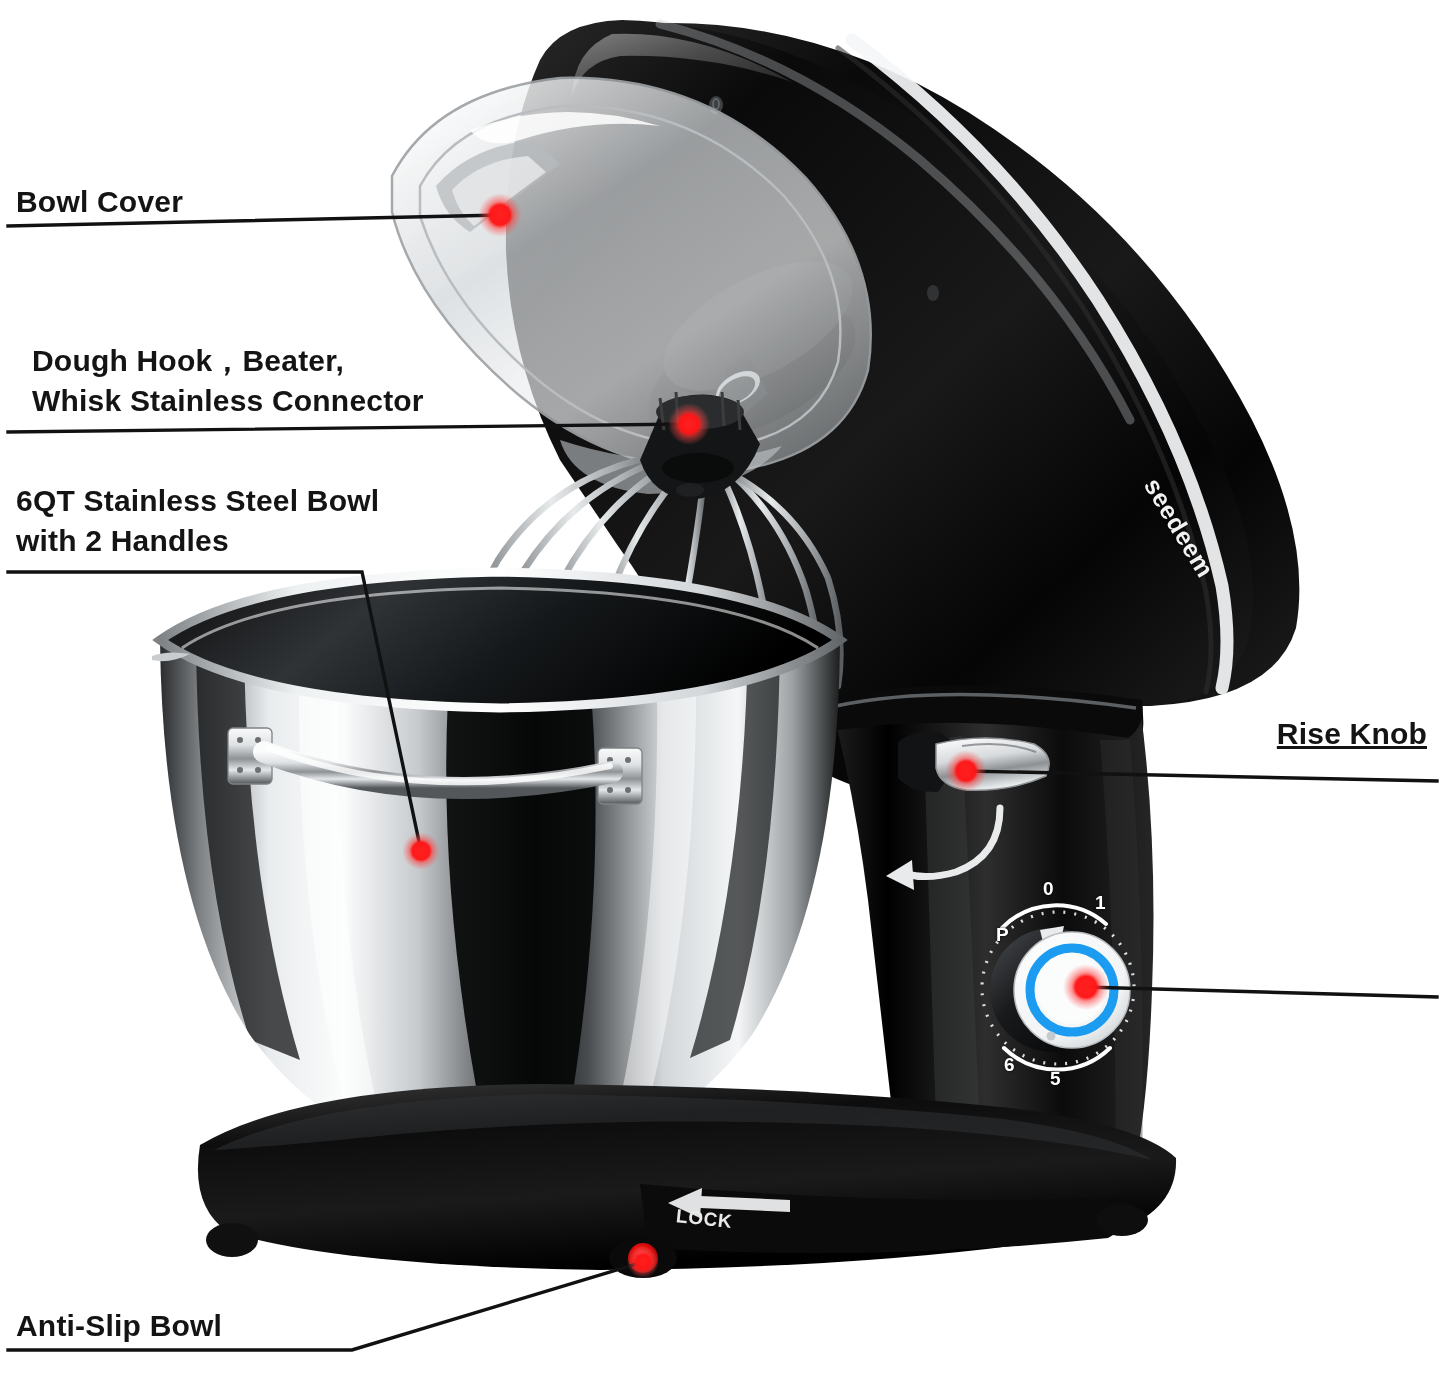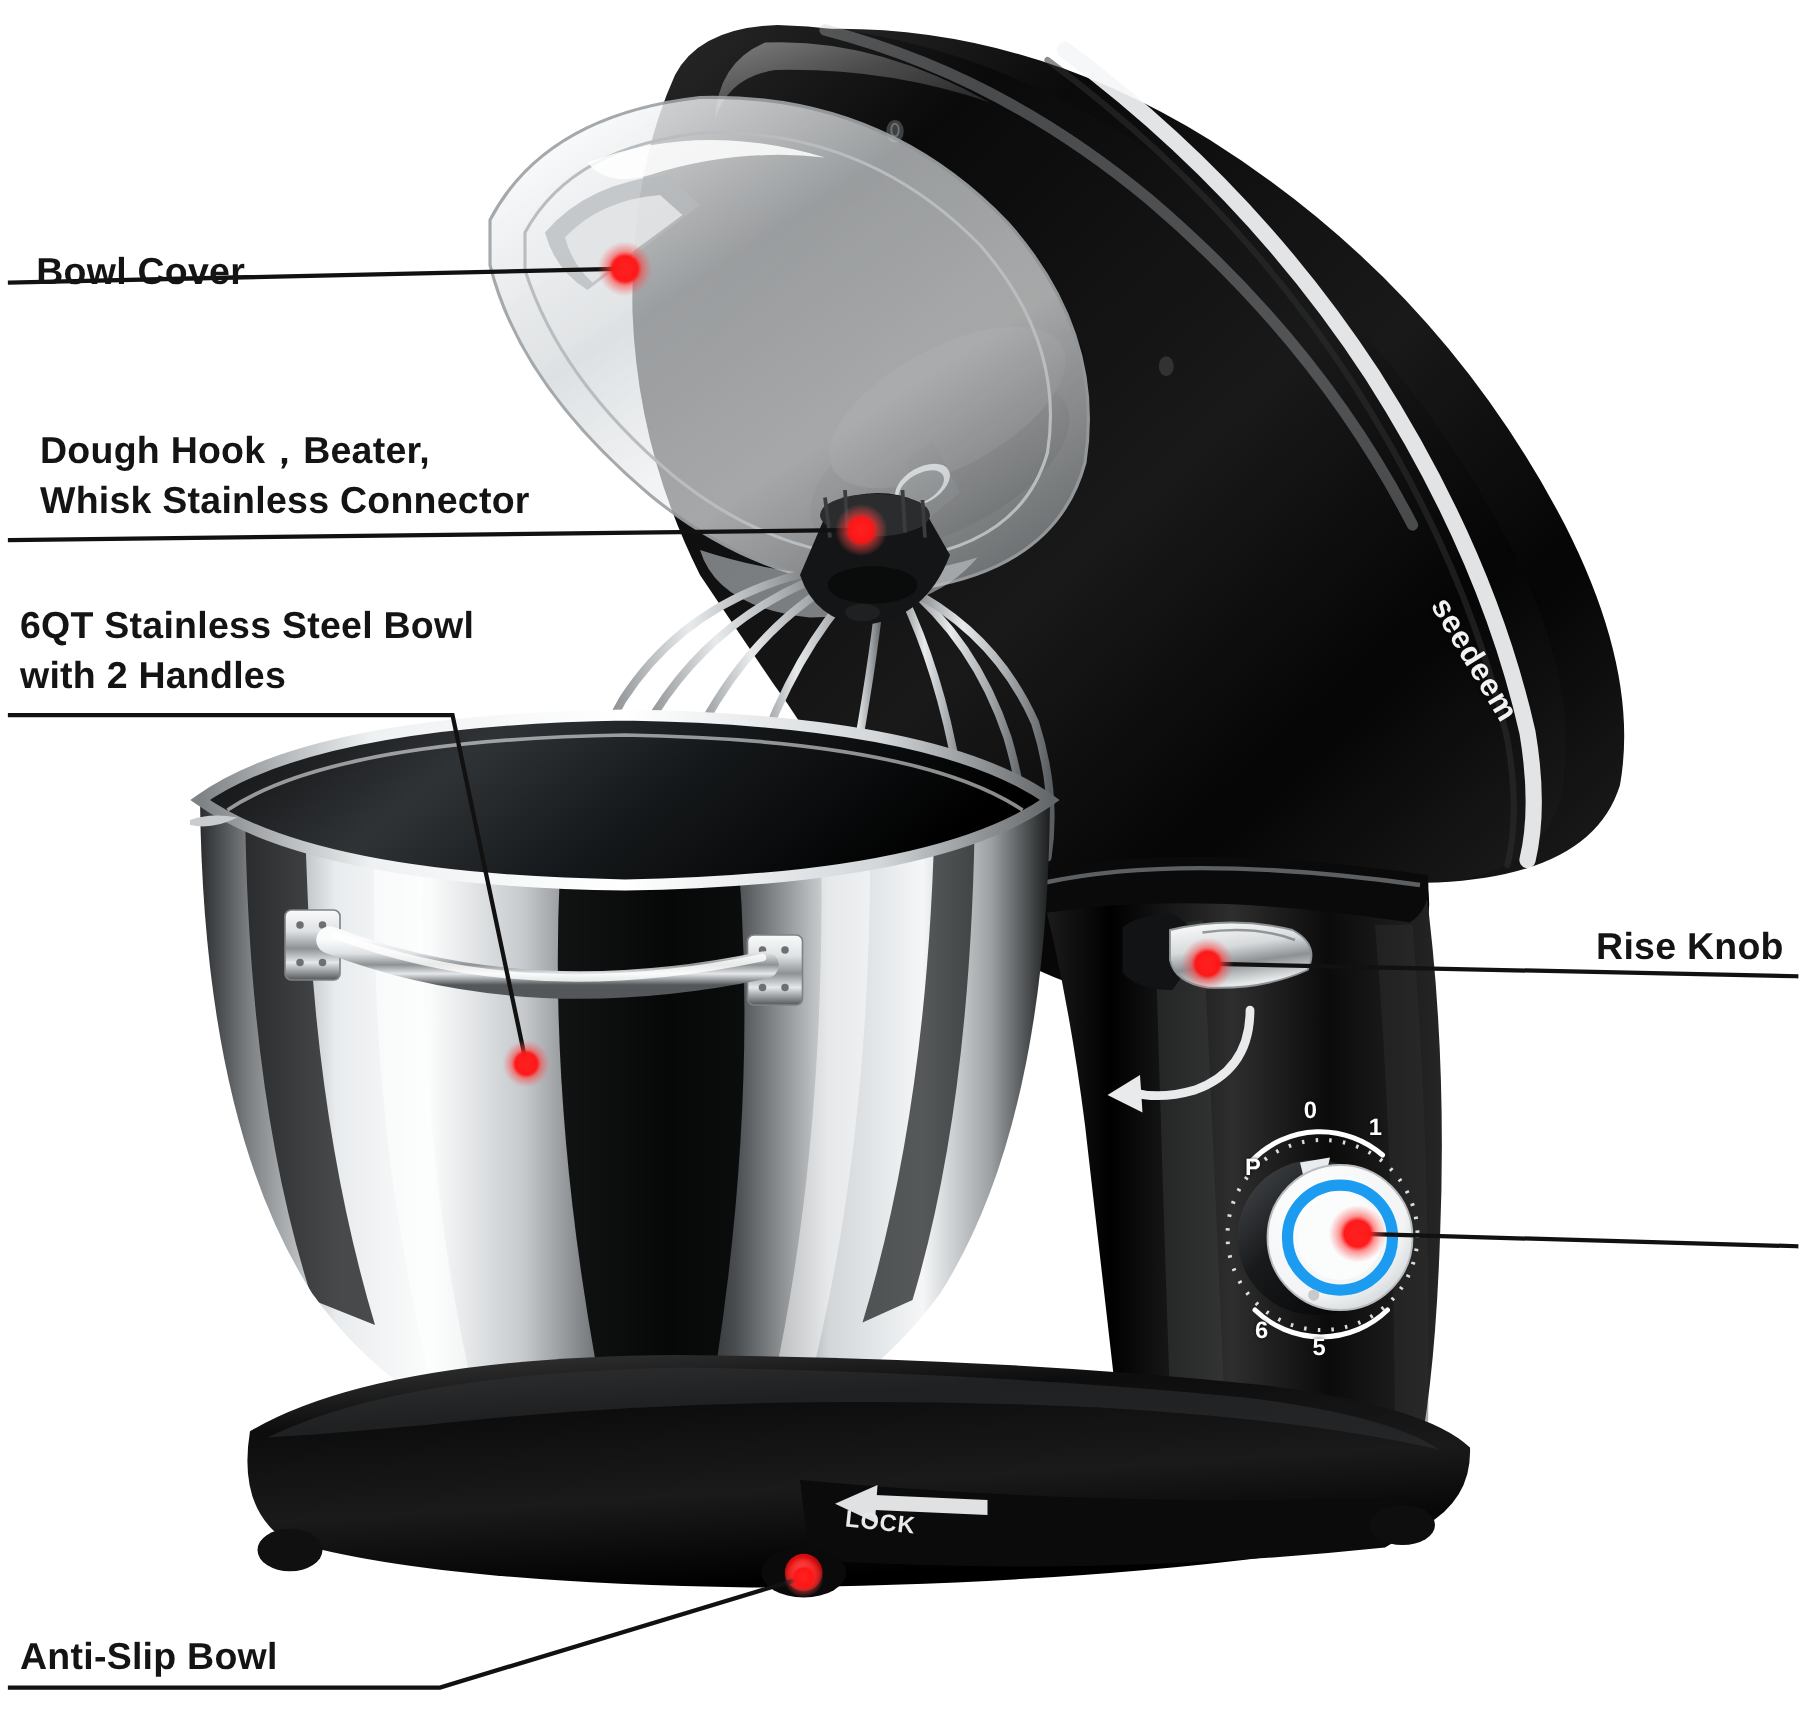--- a/index.html
+++ b/index.html
@@ -381,29 +381,29 @@
     <g>
       <circle cx="500" cy="215" r="22" fill="url(#gDotGlow)"></circle>
       <circle cx="689" cy="424" r="21" fill="url(#gDotGlow)"></circle>
       <circle cx="421" cy="851" r="19" fill="url(#gDotGlow)"></circle>
       <circle cx="966" cy="771" r="21" fill="url(#gDotGlow)"></circle>
       <circle cx="1086" cy="987" r="23" fill="url(#gDotGlow)"></circle>
       <circle cx="643" cy="1262" r="16" fill="url(#gDotGlow)"></circle>
     </g>
   </svg>
 
-  <div class="callout-text" style="left:29px; top:182px;margin-top:16px;">Bowl Cover</div>
+  <div class="callout-text" style="left:16px; top:182px;">Bowl Cover</div>
 
   <div class="callout-text" style="left:16px; top:341px;margin-left:16px;">Dough Hook，Beater,
 Whisk Stainless Connector</div>
 
   <div class="callout-text" style="left:16px; top:481px;">6QT Stainless Steel Bowl
 with 2 Handles</div>
 
-  <div class="callout-text right" style="right:18px; top:738px; width:300px;">Rise Knob</div>
+  <div class="callout-text right" style="right:18px; top:714px; width:300px;text-decoration:underline;">Rise Knob</div>
 
 
   <div class="callout-text" style="left:16px; top:1306px;">Anti-Slip Bowl</div>
 
   <div class="brand-mark" style="left:1163px; top:473px;">seedeem</div>
 
   <div class="lock-text" style="left:676px; top:1208px;">LOCK</div>
 
   <div class="dial-num" style="left:996px; top:924px;">P</div>
   <div class="dial-num" style="left:1043px; top:878px;">0</div>

